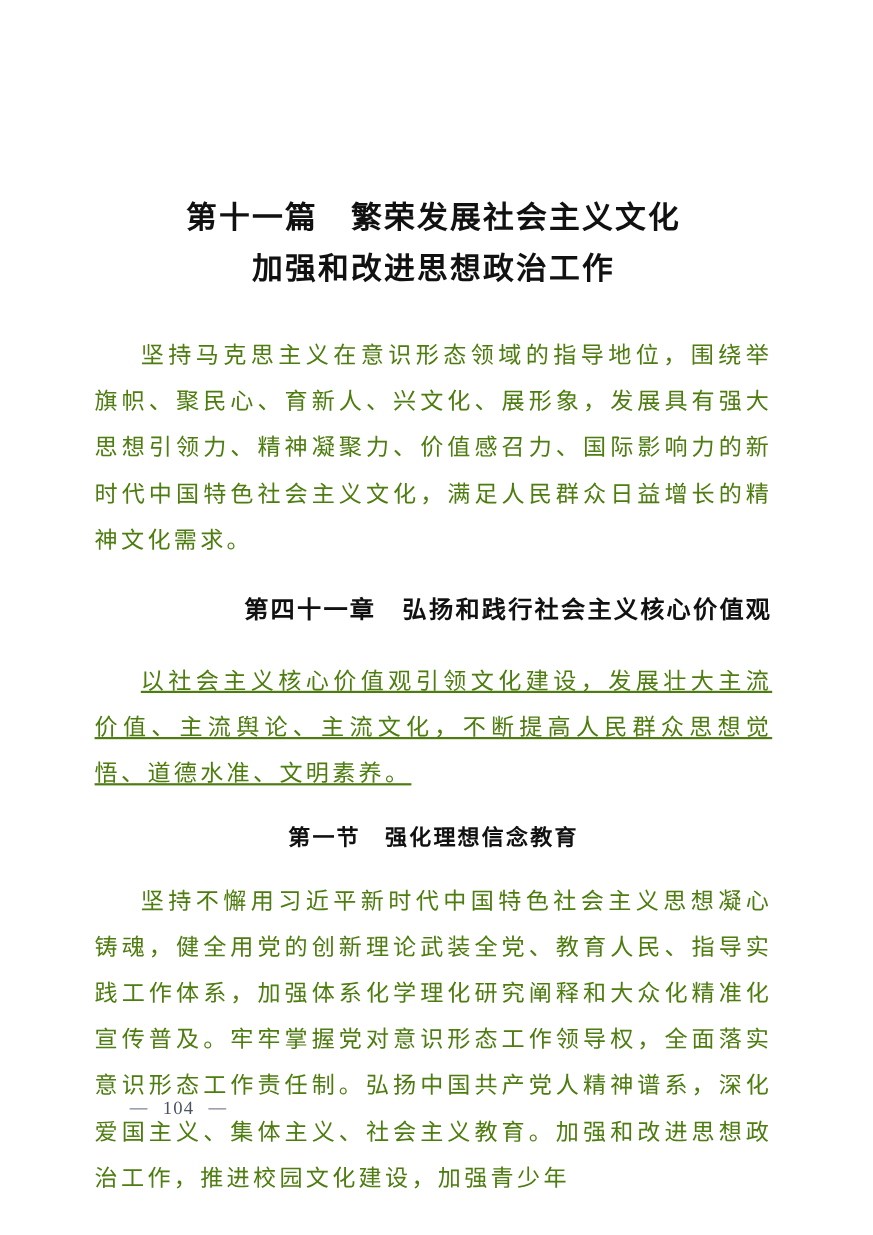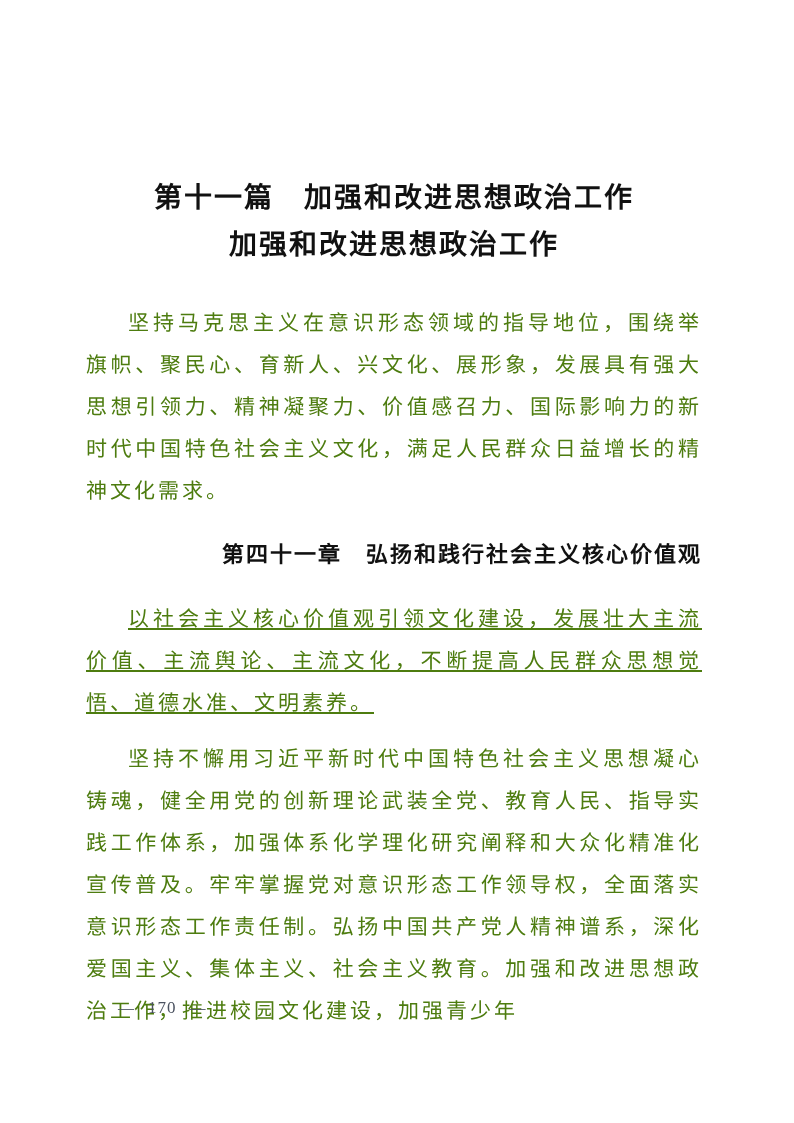--- a/index.html
+++ b/index.html
@@ -92,32 +92,33 @@
     font-size: 16px;
     color: #4b5260;
   }
 </style>
 </head>
 <body>
 
 <div class="page">
 
   <h1 class="doc-title">
-    <span class="title-line">第十一篇　加强和改进思想政治工作</span>
+    <span class="title-line">第十一篇　繁荣发展社会主义文化</span>
     <span class="title-line">加强和改进思想政治工作</span>
   </h1>
 
   <p class="body-para intro-para">坚持马克思主义在意识形态领域的指导地位，围绕举旗帜、聚民心、育新人、兴文化、展形象，发展具有强大思想引领力、精神凝聚力、价值感召力、国际影响力的新时代中国特色社会主义文化，满足人民群众日益增长的精神文化需求。</p>
 
   <h2 class="chapter-heading">第四十一章　弘扬和践行社会主义核心价值观</h2>
 
   <p class="body-para chapter-para">以社会主义核心价值观引领文化建设，发展壮大主流价值、主流舆论、主流文化，不断提高人民群众思想觉悟、道德水准、文明素养。</p>
 
+  <h3 class="section-heading">第一节　强化理想信念教育</h3>
 
   <p class="body-para section-para">坚持不懈用习近平新时代中国特色社会主义思想凝心铸魂，健全用党的创新理论武装全党、教育人民、指导实践工作体系，加强体系化学理化研究阐释和大众化精准化宣传普及。牢牢掌握党对意识形态工作领导权，全面落实意识形态工作责任制。弘扬中国共产党人精神谱系，深化爱国主义、集体主义、社会主义教育。加强和改进思想政治工作，推进校园文化建设，加强青少年</p>
 
   <div class="page-footer">
     <span class="dash">—</span>
-    <span class="page-number">170</span>
+    <span class="page-number">104</span>
     <span class="dash">—</span>
   </div>
 
 </div>
 
 </body></html>

